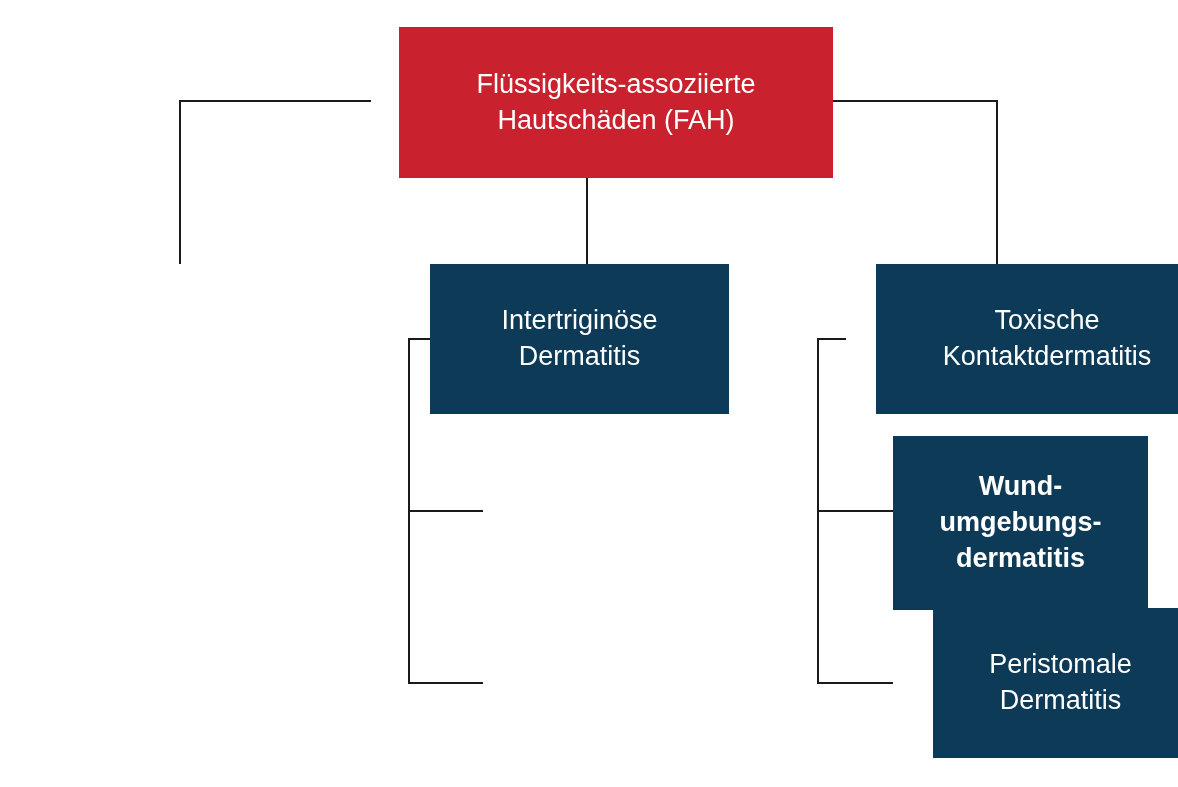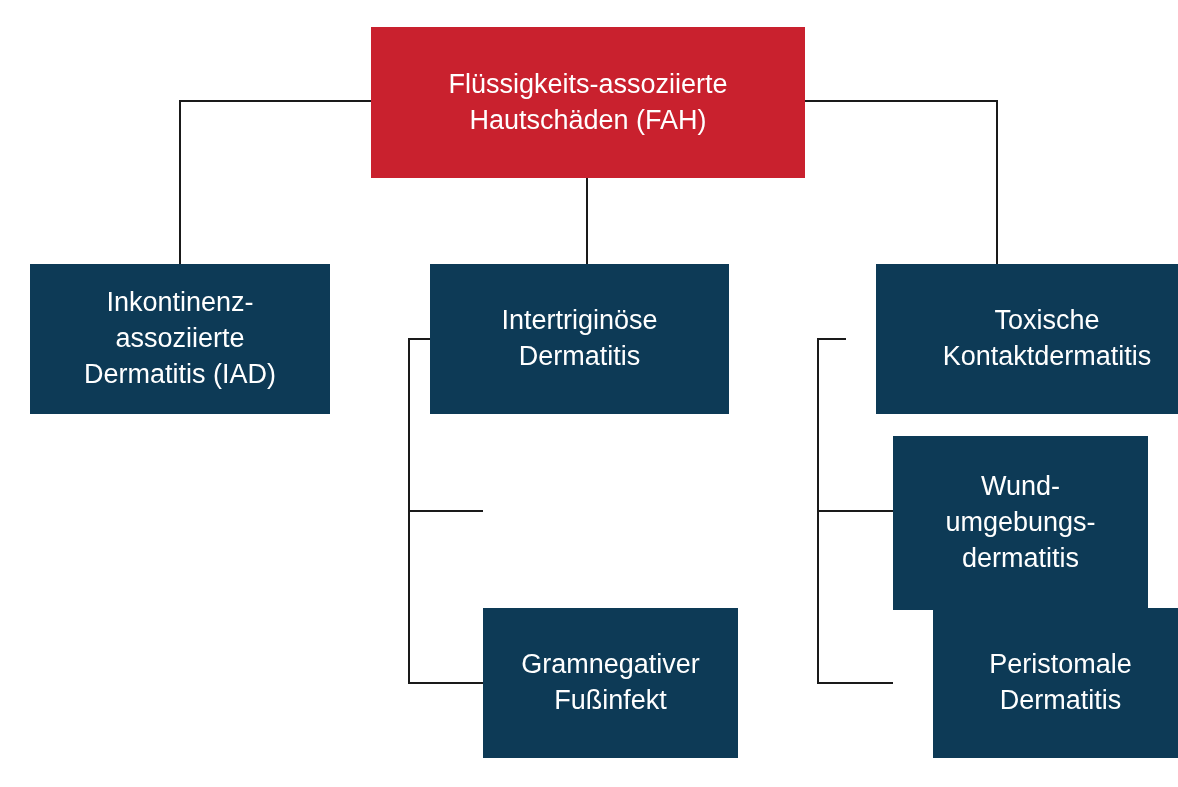--- a/index.html
+++ b/index.html
@@ -20,35 +20,35 @@
     display: flex;
     align-items: center;
     justify-content: center;
     text-align: center;
     color: var(--text, #ffffff);
     font-size: 27px;
     line-height: 1.33;
     white-space: pre-line;
     box-sizing: border-box;
   }
-  .node.root  { background: var(--red, #c9212e); }
+  .node.root  { background: var(--red, #c9212e); margin-left: 28px; }
   .node.child { background: var(--blue, #0d3a56); }
   .connector {
     position: absolute;
     background: var(--line, #1a1a1a);
   }
 
   
   #node-fah          { left: 371px; top: 27px;  width: 434px; height: 151px; }
   #node-iad          { left: 30px;  top: 264px; width: 300px; height: 150px; }
   #node-intertrig-d  { left: 430px; top: 264px; width: 299px; height: 150px; }
   #node-toxische     { left: 876px; top: 264px; width: 342px; height: 150px; }
   #node-intertrigo   { left: 483px; top: 436px; width: 255px; height: 150px; }
   #node-gramneg      { left: 483px; top: 608px; width: 255px; height: 150px; }
-  #node-wund         { left: 893px; top: 436px; width: 255px; height: 174px; }
+  #node-wund         { left: 893px; top: 436px; width: 255px; height: 174px; font-weight: bold; }
   #node-peristomale  { left: 893px; top: 608px; width: 255px; height: 150px; margin-left: 40px; }
 
   
   #conn-left-h    { left: 179px; top: 100px; width: 192px; height: 2px; }
   #conn-left-v    { left: 179px; top: 100px; width: 2px;   height: 164px; }
   #conn-right-h   { left: 805px; top: 100px; width: 193px; height: 2px; }
   #conn-right-v   { left: 996px; top: 100px; width: 2px;   height: 164px; }
   #conn-center-v  { left: 586px; top: 178px; width: 2px;   height: 86px; }
 
   #conn-lb-v      { left: 408px; top: 338px; width: 2px;  height: 346px; }
@@ -78,33 +78,28 @@
   <div class="connector" id="conn-lb-bot"></div>
 
   <div class="connector" id="conn-rb-v"></div>
   <div class="connector" id="conn-rb-top"></div>
   <div class="connector" id="conn-rb-mid"></div>
   <div class="connector" id="conn-rb-bot"></div>
 
   <div class="node root" id="node-fah">Flüssigkeits-assoziierte
 Hautschäden (FAH)</div>
 
-  <div class="node child" id="node-iad">Inkontinenz-
-assoziierte
-Dermatitis (IAD)</div>
 
   <div class="node child" id="node-intertrig-d">Intertriginöse
 Dermatitis</div>
 
   <div class="node child" id="node-toxische">Toxische
 Kontaktdermatitis</div>
 
 
-  <div class="node child" id="node-gramneg">Gramnegativer
-Fußinfekt</div>
 
   <div class="node child" id="node-wund">Wund-
 umgebungs-
 dermatitis</div>
 
   <div class="node child" id="node-peristomale">Peristomale
 Dermatitis</div>
 
 </div>
 

